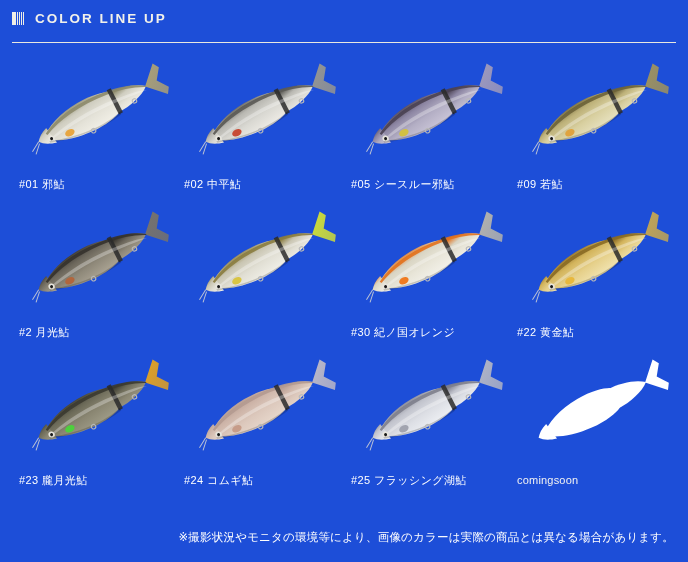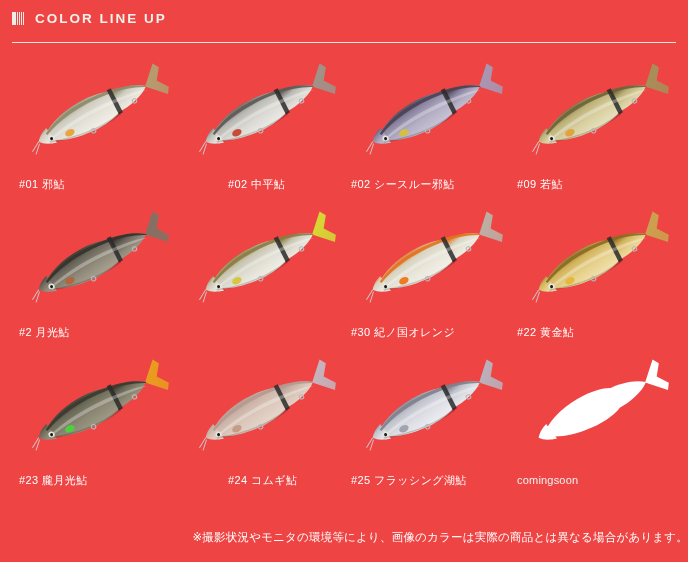--- a/index.html
+++ b/index.html
@@ -4,21 +4,21 @@
 <title>COLOR LINE UP</title>
 <style>
   html,body{margin:0;padding:0;}
   body{
     width:688px;height:562px;overflow:hidden;
     background:#000;
     font-family:"Liberation Sans","DejaVu Sans",sans-serif;
     color:#fff;
     -webkit-font-smoothing:antialiased;
   }
-  .page{position:relative;width:688px;height:562px;background:#ef4444;}
+  .page{position:relative;width:688px;height:562px;background:#1d4ed8;}
 
   
   .header{position:absolute;left:0;top:0;width:688px;height:44px;}
   .hdr-inner{position:absolute;left:12px;top:12px;display:flex;align-items:center;gap:11px;}
   .bars{display:flex;align-items:flex-end;height:13px;gap:1px;}
   .bars i{display:block;background:#efeee6;height:13px;}
   .bars i.b1{width:4px;}
   .bars i.b2{width:1px;}
   .hdr-title{
     font-size:13.5px;font-weight:bold;letter-spacing:2.0px;
@@ -36,29 +36,29 @@
   .cell.c3{left:500px;}
 
   .lurewrap{position:absolute;left:0;top:0;width:172px;height:126px;}
   .lurewrap svg{position:absolute;left:0;top:0;width:172px;height:126px;display:block;}
 
   .caption{
     position:absolute;left:8px;top:130px;
     font-size:11px;line-height:13px;color:#ffffff;
     white-space:nowrap;letter-spacing:0.4px;
   }
-  .cell.c1 .caption{left:6px;margin-left:44px;}
+  .cell.c1 .caption{left:6px;}
   .cell.c2 .caption{left:6px;}
   .cell.c3 .caption{left:6px;}
   .caption.soon{font-size:11px;letter-spacing:0.2px;color:#f2f2f2;}
 
   
   .footer{
     position:absolute;left:0;top:527px;width:688px;
-    text-align:right;padding-right:0;box-sizing:border-box;
+    text-align:right;padding-right:14px;box-sizing:border-box;
   }
   .footer .note{
     display:inline-block;font-size:11.5px;line-height:15px;
     color:#ffffff;letter-spacing:0.2px;white-space:nowrap;
   }
 </style>
 </head>
 <body>
 
 <div class="page">
@@ -187,21 +187,21 @@
                 <ellipse cx="52" cy="70" rx="5" ry="3.4" fill="#d3c13c" opacity="0.95"></ellipse>
                 <circle cx="33" cy="67" r="3.1" fill="#e8e6de"></circle>
                 <circle cx="33" cy="67" r="1.5" fill="#1a1a1a"></circle>
                 <path d="M30,70 C56,79 86,81 106,77 L106,74 C88,80 56,78 30,68 Z" fill="#000" opacity="0.18"></path>
                 <circle cx="74" cy="79" r="2.2" fill="none" stroke="#b9b9b9" stroke-width="1.1"></circle>
                 <circle cx="124" cy="71" r="2.2" fill="none" stroke="#b9b9b9" stroke-width="1.1"></circle>
                 <path d="M20,64 L10,70 M20,66 L12,74" stroke="#d5d5d5" stroke-width="1" fill="none" opacity="0.85"></path>
               </g>
             </svg>
           </div>
-        <div class="caption">#02 シースルー邪鮎</div>
+        <div class="caption">#05 シースルー邪鮎</div>
       </div>
       <div class="cell c3">
         <div class="lurewrap">
             <svg viewBox="0 0 172 126" preserveAspectRatio="none">
               <defs>
                 <linearGradient id="g3" x1="0.32" y1="0" x2="0.68" y2="1">
                   <stop offset="0" stop-color="#6d6338"></stop>
                   <stop offset="0.30" stop-color="#bdb179"></stop>
                   <stop offset="0.62" stop-color="#d8cf9f"></stop>
                   <stop offset="1" stop-color="#e6e0bd"></stop>

